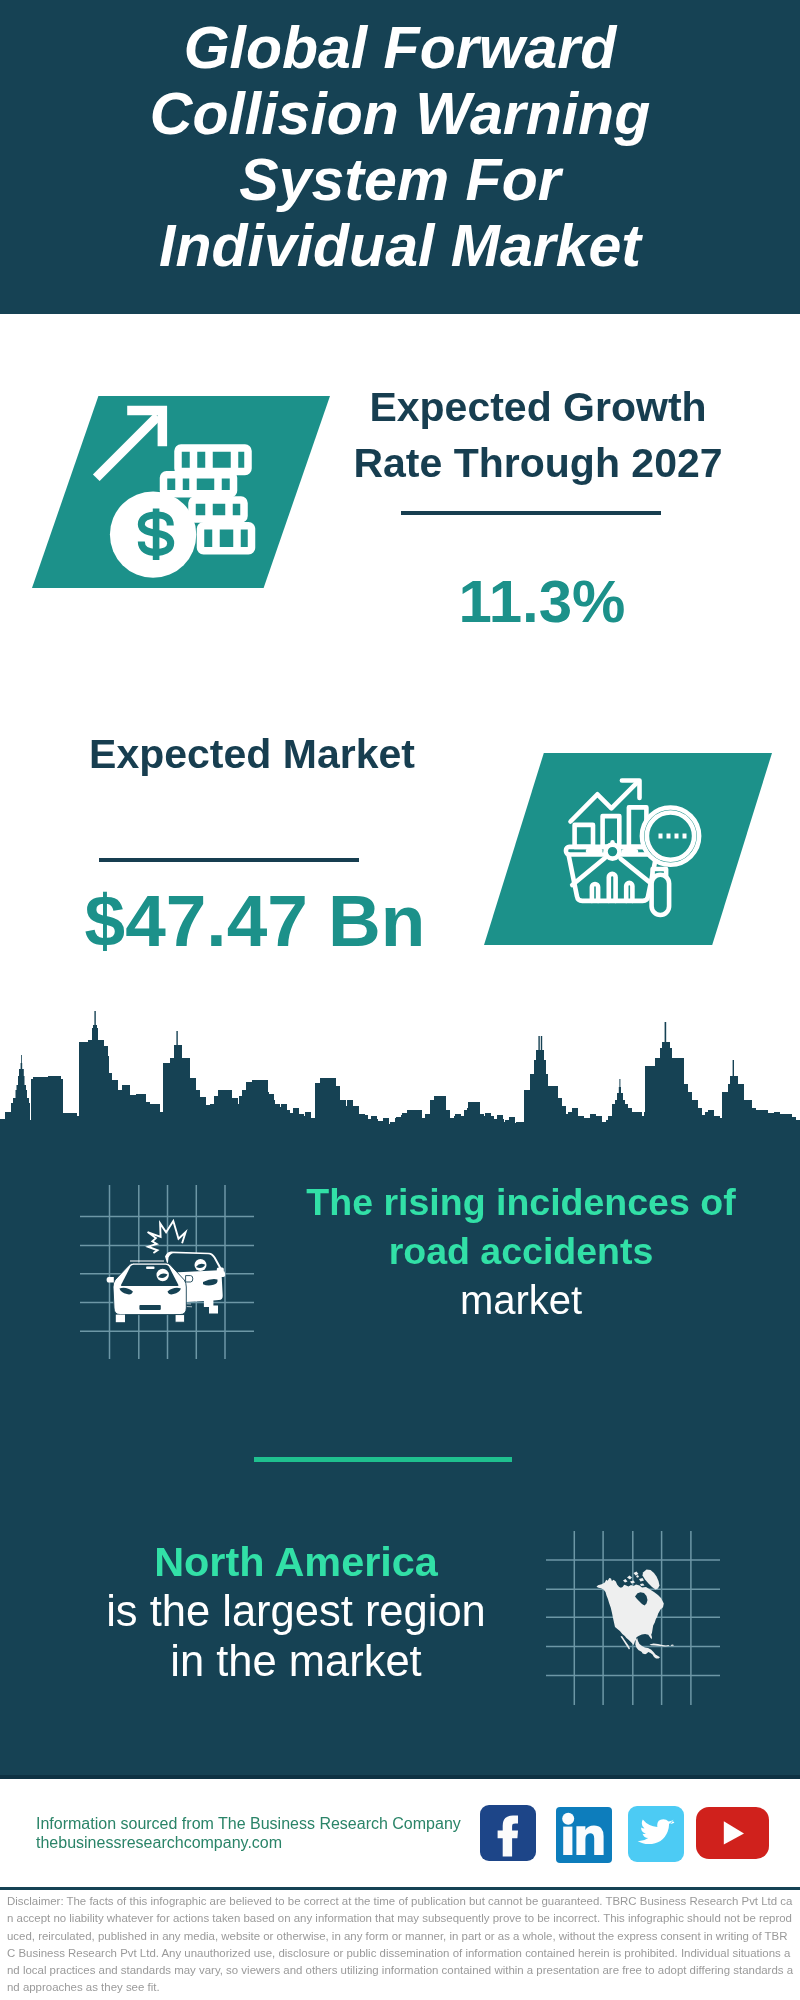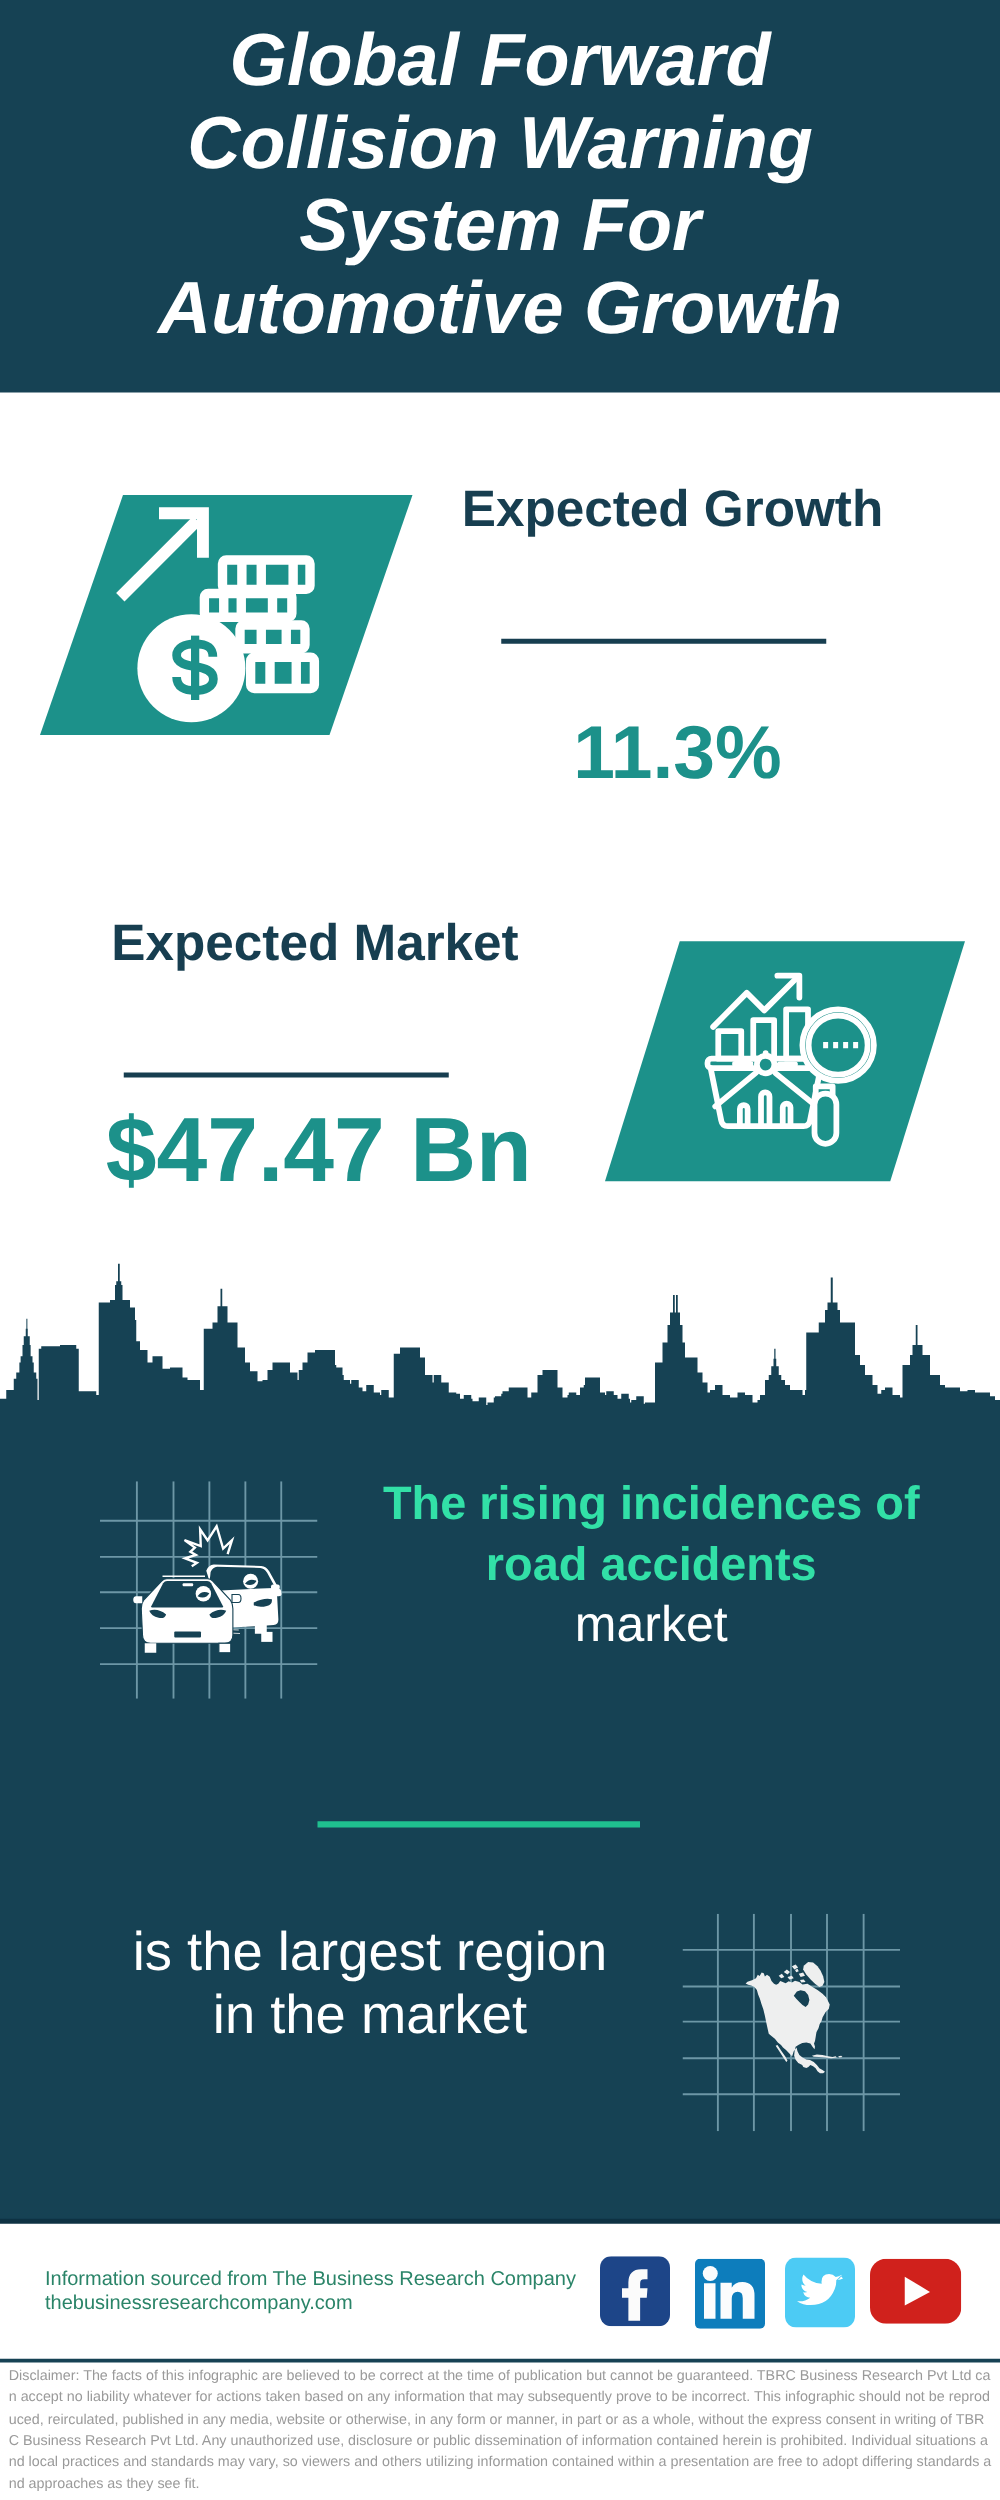--- a/index.html
+++ b/index.html
@@ -36,21 +36,21 @@
 </head>
 <body>
 
 <div class="page">
 
   <div class="header">
     <div class="header-title">
       <div>Global Forward</div>
       <div>Collision Warning</div>
       <div>System For</div>
-      <div>Automotive Growth</div>
+      <div>Individual Market</div>
     </div>
   </div>
 
   <div>
     <svg class="para" style="left:32px;top:396px;width:298px;height:192px" viewBox="0 0 298 192">
       <polygon points="66.4,0 298,0 231.6,192 0,192" fill="#1c918a"></polygon>
       <g fill="#ffffff">
         <polygon points="60.9,78.4 122.4,16.9 129.1,23.6 67.6,85.1"></polygon>
         <polygon points="95.2,9.7 135.1,9.7 135.1,50.2 125.6,50.2 125.6,19.3 95.2,19.3"></polygon>
       </g>
@@ -65,20 +65,21 @@
         <path d="M184.0 129.8V154.8M205.0 129.8V154.8"></path>
       </g>
       <circle cx="121.1" cy="138.6" r="43.2" fill="#ffffff"></circle>
       <g fill="none" stroke="#1c918a" stroke-width="7.0" stroke-linecap="butt">
         <path d="M138.3 129.4 C138.3,120.8 131.9,119.0 123.8,119.0 C115.7,119.0 109.3,122.2 109.3,128.2 C109.3,134.7 116.9,136.2 124.3,137.3 C131.7,138.4 138.7,140.3 138.7,147.2 C138.7,153.8 131.7,156.4 123.8,156.4 C115.9,156.4 109.3,153.8 109.3,145.6"></path>
         <path d="M124.1 112.5V164.0" stroke-width="6.6"></path>
       </g>
     </svg>
     <div class="stat-head" style="left:336px;top:379px;width:404px">
       <div>Expected Growth</div>
+      <div>Rate Through 2027</div>
     </div>
     <div class="stat-rule" style="left:401px;top:511px;width:260px"></div>
     <div class="stat-val" style="left:340px;top:548px;width:404px;font-size:60px;line-height:108px">11.3%</div>
   </div>
 
   <div>
     <div class="stat-head" style="left:50px;top:726px;width:404px">
       <div>Expected Market</div>
     </div>
     <div class="stat-rule" style="left:99px;top:858px;width:260px"></div>
@@ -170,20 +171,21 @@
       <path d="M97.0,41.5 L100.5,38.5 L104.5,39.0 L108.0,42.0 L110.5,45.5 L112.5,50.0 L113.5,54.5 L112.0,57.5 L109.5,58.5 L106.0,56.0 L102.5,52.5 L99.0,48.5 L96.5,44.5 Z"></path>
       <path d=""></path>
       <path d="M103.5,113.5 L107.5,112.5 L112.0,113.0 L116.5,114.0 L120.0,114.5 L122.5,114.0 L123.5,115.0 L119.0,115.5 L114.0,115.0 L109.0,114.5 L105.0,114.3 Z M124.5,114.0 L127.0,113.5 L128.0,114.5 L125.5,115.0 Z"></path>
       <path d="M81.0,46.5 L83.5,44.5 L86.0,46.5 L84.0,48.5 Z M87.5,42.0 L90.5,40.5 L92.5,43.0 L89.5,44.5 Z M77.0,49.5 L79.5,48.0 L81.5,50.5 L79.0,51.5 Z M93.0,48.0 L96.5,47.0 L98.0,49.5 L94.5,50.5 Z M84.0,50.5 L87.5,49.5 L89.0,51.5 L85.5,52.5 Z M94.0,53.0 L97.0,52.5 L98.5,54.5 L95.0,55.0 Z M90.0,45.0 L92.0,44.0 L93.0,46.0 L91.0,46.8 Z"></path>
       <path d="M76.0,105.0 L79.0,109.5 L82.5,114.5 L84.0,117.5 L83.0,118.5 L80.0,114.0 L76.5,108.5 L74.5,105.5 Z"></path>
     </g>
   </svg>
 
   <div>
     <div class="blocktext" style="left:51px;top:1538px;width:490px;font-size:43.5px;line-height:49.8px">
+      <div class="mint bold" style="font-size:41.4px">North America</div>
       <div>is the largest region</div>
       <div>in the market</div>
     </div>
   </div>
 
   <div class="footer" style="top:1778px;height:222px"></div>
   <div class="hairline" style="top:1775px;height:4px;background:#0e3243"></div>
   <div class="hairline" style="top:1887px"></div>
   <div class="src" style="left:36px;top:1815px;width:460px">
     <div>Information sourced from The Business Research Company</div>

